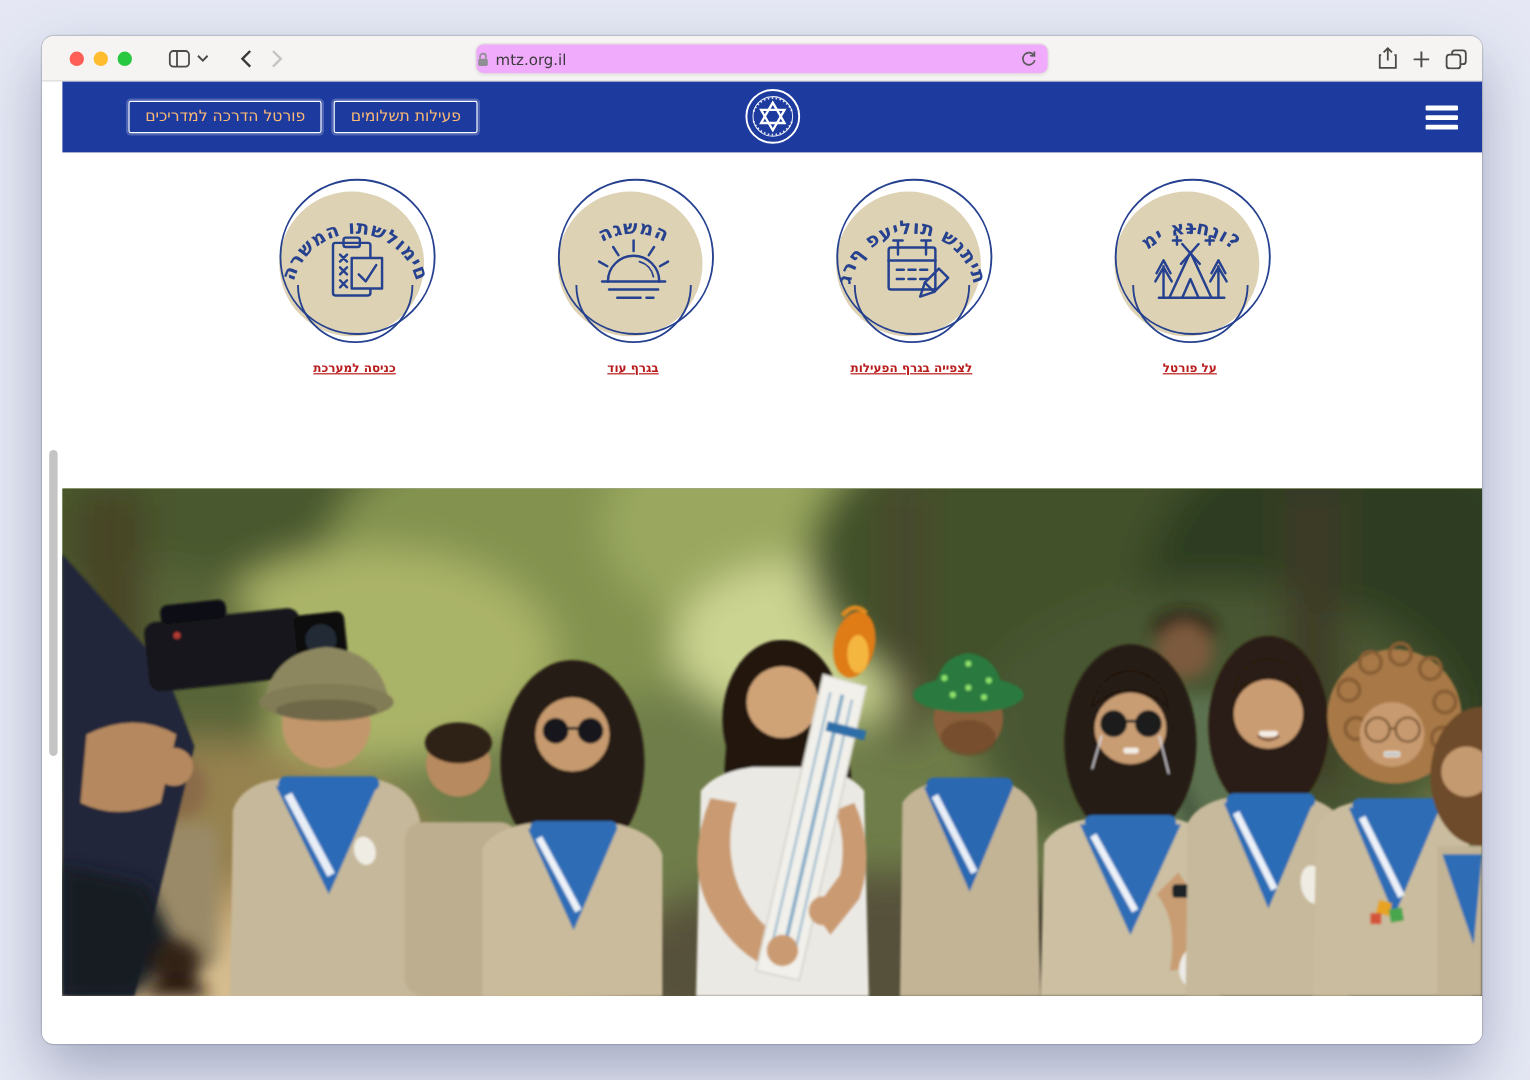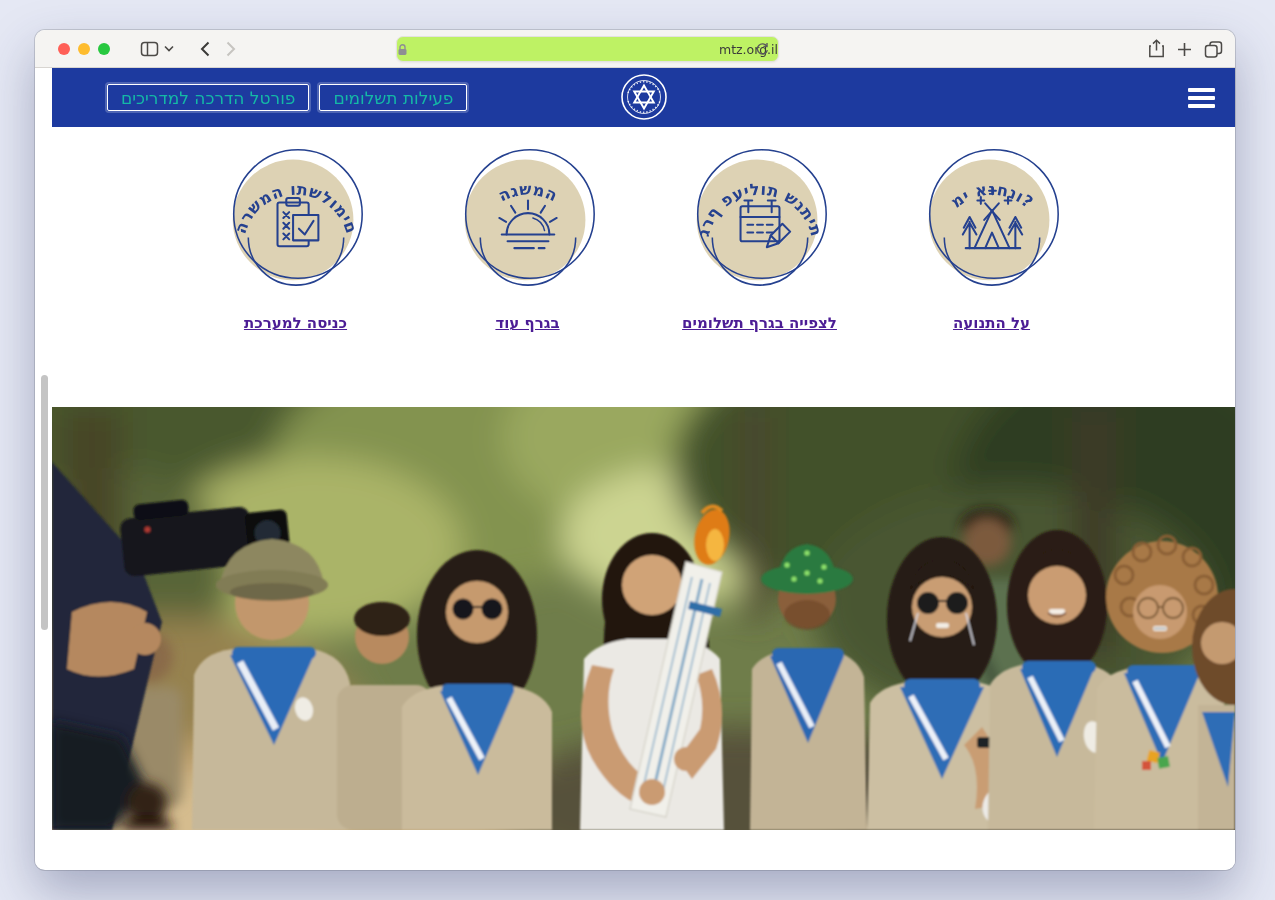--- a/index.html
+++ b/index.html
@@ -13,50 +13,50 @@
 
   .titlebar { position:relative; height:38px; background:#f5f4f2; border-bottom:1px solid #d8d5d1;
               display:flex; align-items:center; }
   .traffic { display:flex; gap:8px; margin-left:23px; }
   .light { width:12px; height:12px; border-radius:50%; }
   .light.red { background:#ff5f57; } .light.yellow { background:#febc2e; } .light.green { background:#28c840; }
   .tbicon { display:flex; align-items:center; justify-content:center; color:#4c4a47; }
   .tbicon svg { display:block; }
   .dis { color:#c6c4c0; }
 
-  .addressbar { position:absolute; left:361px; top:6px; width:383px; height:26px; background:#bef264;
+  .addressbar { position:absolute; left:361px; top:6px; width:478px; height:26px; background:#f0abfc;
                 border:1px solid #e4e2df; border-radius:7px; box-shadow:0 1px 2px rgba(0,0,0,.05);
-                display:flex; align-items:center; justify-content:space-between; font-size:12.5px; color:#3b3b3b; }
+                display:flex; align-items:center; justify-content:flex-start; font-size:12.5px; color:#3b3b3b; }
   .addressbar .lock { margin-right:5px; display:flex; }
   .reload { position:absolute; right:8px; top:4px; }
 
   .right-icons { position:absolute; right:12px; top:0; height:38px; display:flex; align-items:center; gap:12px; }
 
   .content { position:relative; height:801px; background:#fff; }
   .scroll-thumb { position:absolute; left:6px; top:307px; width:7px; height:255px;
                   background:#c4c4c4; border-radius:4px; z-index:40; }
   .page { margin-left:17px; height:100%; }
 
   
   .mtz-nav { position:relative; height:59px; background:#1d3a9f; }
   .nav-buttons { position:absolute; left:55px; top:16px; display:flex; gap:10px; direction:rtl; }
   .nav-btn { height:27px; padding:0 13px; background:transparent; border:1px solid #ffffff;
              box-shadow:0 0 0 2px rgba(255,255,255,.22); border-radius:2px;
-             color:#14b8a6; font-size:17px; font-family:"DejaVu Sans",sans-serif;
+             color:#fdba74; font-size:13px; font-family:"DejaVu Sans",sans-serif;
              display:flex; align-items:center; cursor:pointer; }
   .logo { position:absolute; left:50%; top:4px; transform:translateX(-50%); }
   .hamburger { position:absolute; right:20px; top:20px; width:27px; cursor:pointer; }
   .hamburger span { display:block; height:3.5px; background:#fff; border-radius:1px; margin-bottom:4.5px; }
   .hamburger span:last-child { margin-bottom:0; }
 
   
   .badges { height:280px; background:#fff; display:flex; direction:rtl; justify-content:center; padding-top:17px; }
   .badge-col { width:232px; display:flex; flex-direction:column; align-items:center; }
   .badge-circle { width:146px; height:146px; cursor:pointer; }
-  .badge-link { margin-top:24px; font-size:15px; font-weight:bold; color:#4c1d95;
+  .badge-link { margin-top:12px; font-size:10px; font-weight:bold; color:#b91c1c;
                 text-decoration:underline; cursor:pointer; direction:rtl; }
   .curvetext { font-family:"DejaVu Sans",sans-serif; font-weight:bold; font-size:16.5px; fill:#25418f;
                direction:ltr; unicode-bidi:bidi-override; letter-spacing:.5px; }
 
   
   .hero { height:423px; overflow:hidden; position:relative; background:#6f7d4a; }
   .hero svg { display:block; }
   .footer-strip { height:40px; background:#fff; }
 </style>
 </head>
@@ -185,21 +185,21 @@
                 <path d="M75 68 L57 107 M75 68 L93 107"></path>
                 <path d="M68 61 L83 78 M82 61 L67 78"></path>
                 <path d="M68 107 L75 91 L82 107"></path>
                 <path d="M52 107 V80 M45 93 L52 81 L59 93 M46 86 L52 75 L58 86"></path>
                 <path d="M99 107 V80 M92 93 L99 81 L106 93 M93 86 L99 75 L105 86"></path>
                 <path d="M60 58 H67 M63.5 54.5 V61.5"></path>
                 <path d="M72 48 H79 M75.5 44.5 V51.5"></path>
                 <path d="M88 58 H95 M91.5 54.5 V61.5"></path>
               </g>
             </svg>
-            <a class="badge-link">על התנועה</a>
+            <a class="badge-link">על פורטל</a>
           </div>
 
           <div class="badge-col">
             <svg class="badge-circle" viewBox="0 0 150 150">
               <circle cx="72" cy="78" r="62" fill="#ddd2b4"></circle>
               <circle cx="77" cy="72" r="66" fill="none" stroke="#25418f" stroke-width="1.6"></circle>
               <path d="M 26 96 A 49 49 0 0 0 124 96" fill="none" stroke="#25418f" stroke-width="1.6"></path>
               <defs>
                   <path id="arc1" d="M 22.4 94 A 54 54 0 0 1 127.6 94" fill="none"></path>
                 </defs>
@@ -207,21 +207,21 @@
               <g fill="none" stroke="#25418f" stroke-width="2.1" stroke-linecap="round" stroke-linejoin="round">
                 <rect x="55" y="64" width="40" height="36" rx="2"></rect>
                 <path d="M63 58 V70 M87 58 V70 M59 58 H67 M83 58 H91"></path>
                 <path d="M55 75 H95"></path>
                 <path d="M62 83 H68 M72 83 H78 M82 83 H88"></path>
                 <path d="M62 91 H68 M72 91 H78 M82 91 H88"></path>
                 <path d="M98 82 L106 90 L94 102 L86 94 Z"></path>
                 <path d="M86 94 L82 106 L94 102"></path>
               </g>
             </svg>
-            <a class="badge-link">לצפייה בגרף תשלומים</a>
+            <a class="badge-link">לצפייה בגרף הפעילות</a>
           </div>
 
           <div class="badge-col">
             <svg class="badge-circle" viewBox="0 0 150 150">
               <circle cx="72" cy="78" r="62" fill="#ddd2b4"></circle>
               <circle cx="77" cy="72" r="66" fill="none" stroke="#25418f" stroke-width="1.6"></circle>
               <path d="M 26 96 A 49 49 0 0 0 124 96" fill="none" stroke="#25418f" stroke-width="1.6"></path>
               <defs>
                   <path id="arc2" d="M 22.4 94 A 54 54 0 0 1 127.6 94" fill="none"></path>
                 </defs>

